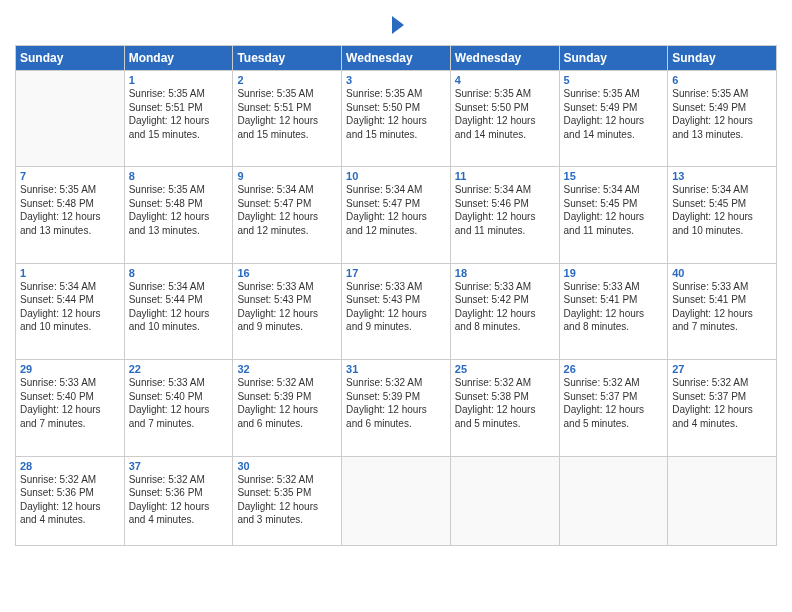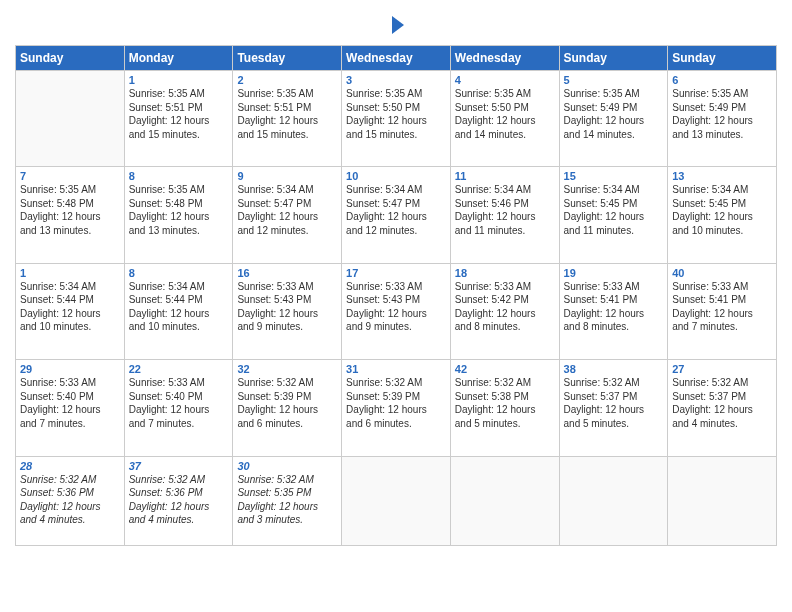--- a/index.html
+++ b/index.html
@@ -89,21 +89,20 @@
     .day-info {
       font-size: 10px;
       line-height: 1.35;
       color: #333;
     }
     .empty-cell {
       background: #f9f9f9;
     }
     .last-row td {
       height: 65px;
-      font-style: italic;
     }
   </style>
 </head>
 <body>
 
 <div class="page">
   <div class="header">
     <div class="logo">
       <div>
         <div class="logo-text">
@@ -302,28 +301,28 @@
 and 6 minutes.</div>
           </td>
           <td>
             <span class="day-number">31</span>
             <div class="day-info" style="white-space: pre-line;">Sunrise: 5:32 AM
 Sunset: 5:39 PM
 Daylight: 12 hours
 and 6 minutes.</div>
           </td>
           <td>
-            <span class="day-number">42</span>
+            <span class="day-number">25</span>
             <div class="day-info" style="white-space: pre-line;">Sunrise: 5:32 AM
 Sunset: 5:38 PM
 Daylight: 12 hours
 and 5 minutes.</div>
           </td>
           <td>
-            <span class="day-number">38</span>
+            <span class="day-number">26</span>
             <div class="day-info" style="white-space: pre-line;">Sunrise: 5:32 AM
 Sunset: 5:37 PM
 Daylight: 12 hours
 and 5 minutes.</div>
           </td>
           <td>
             <span class="day-number">27</span>
             <div class="day-info" style="white-space: pre-line;">Sunrise: 5:32 AM
 Sunset: 5:37 PM
 Daylight: 12 hours

